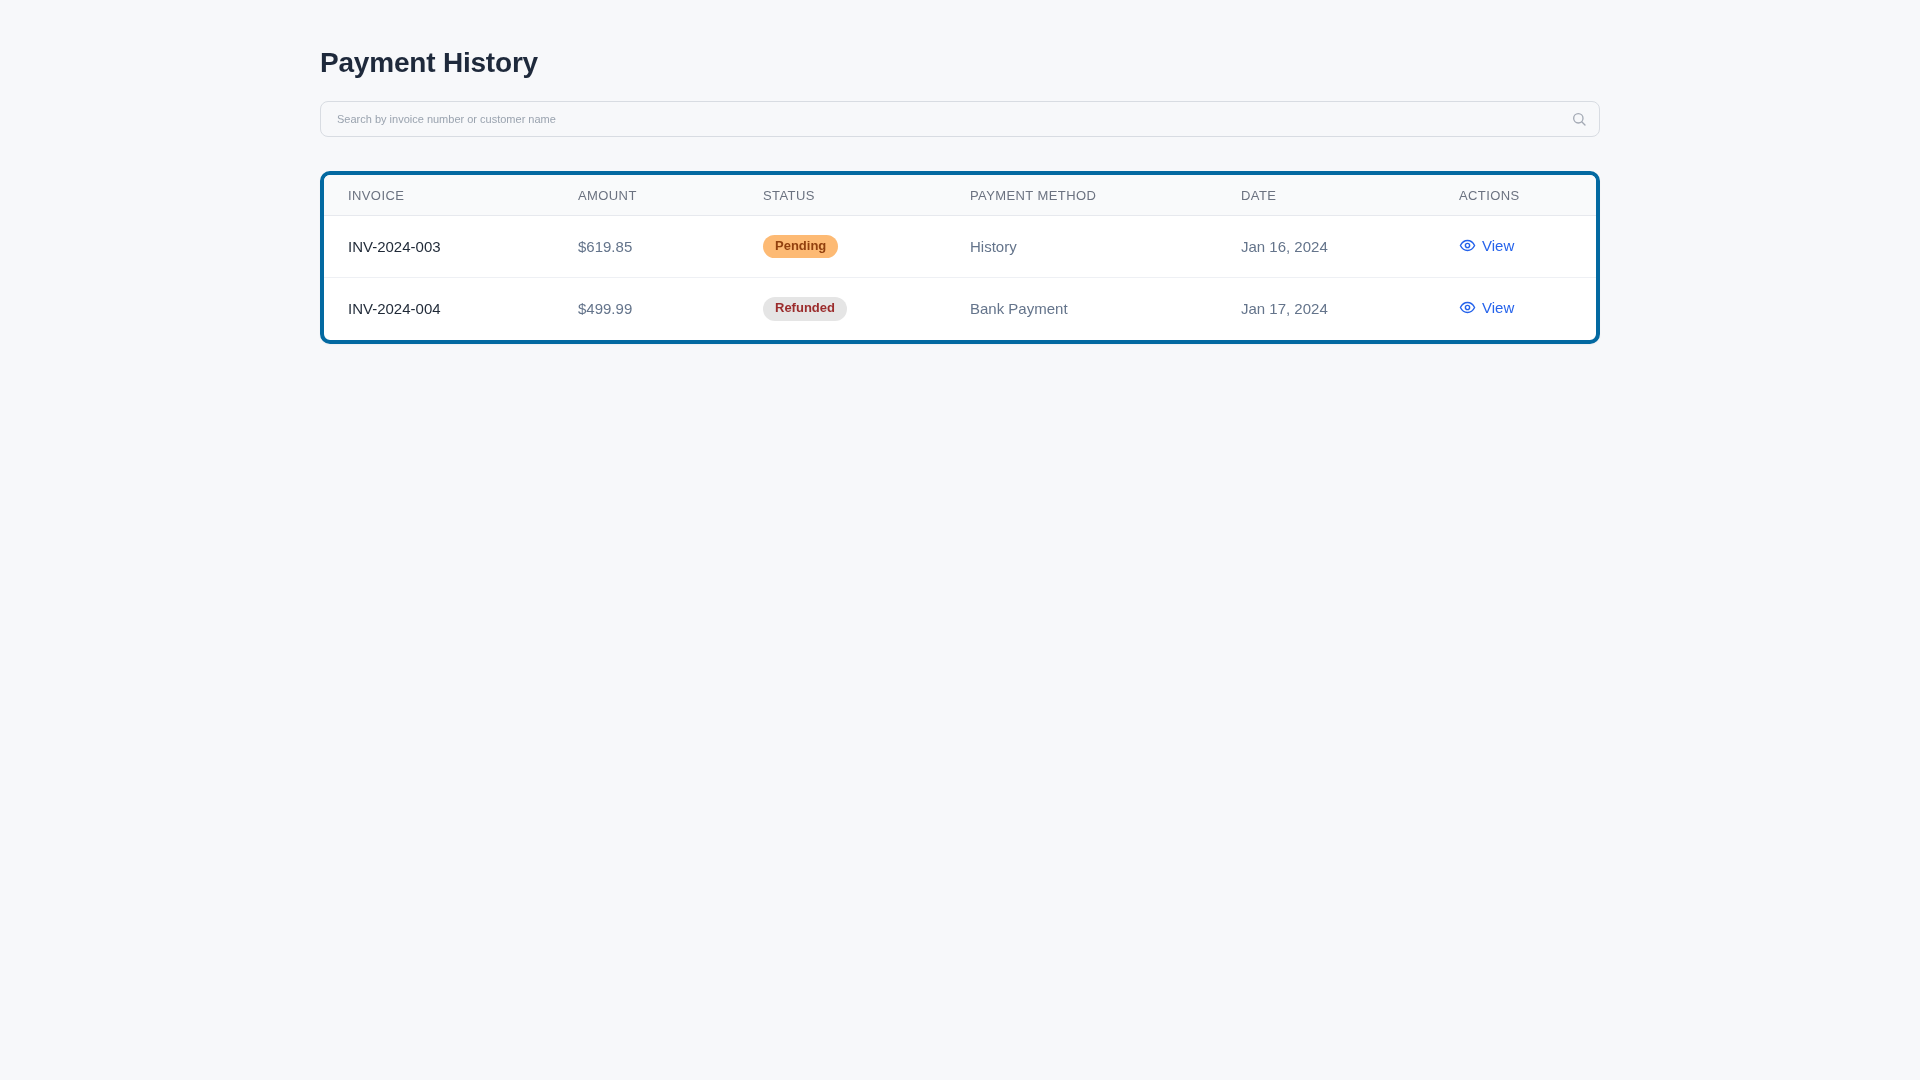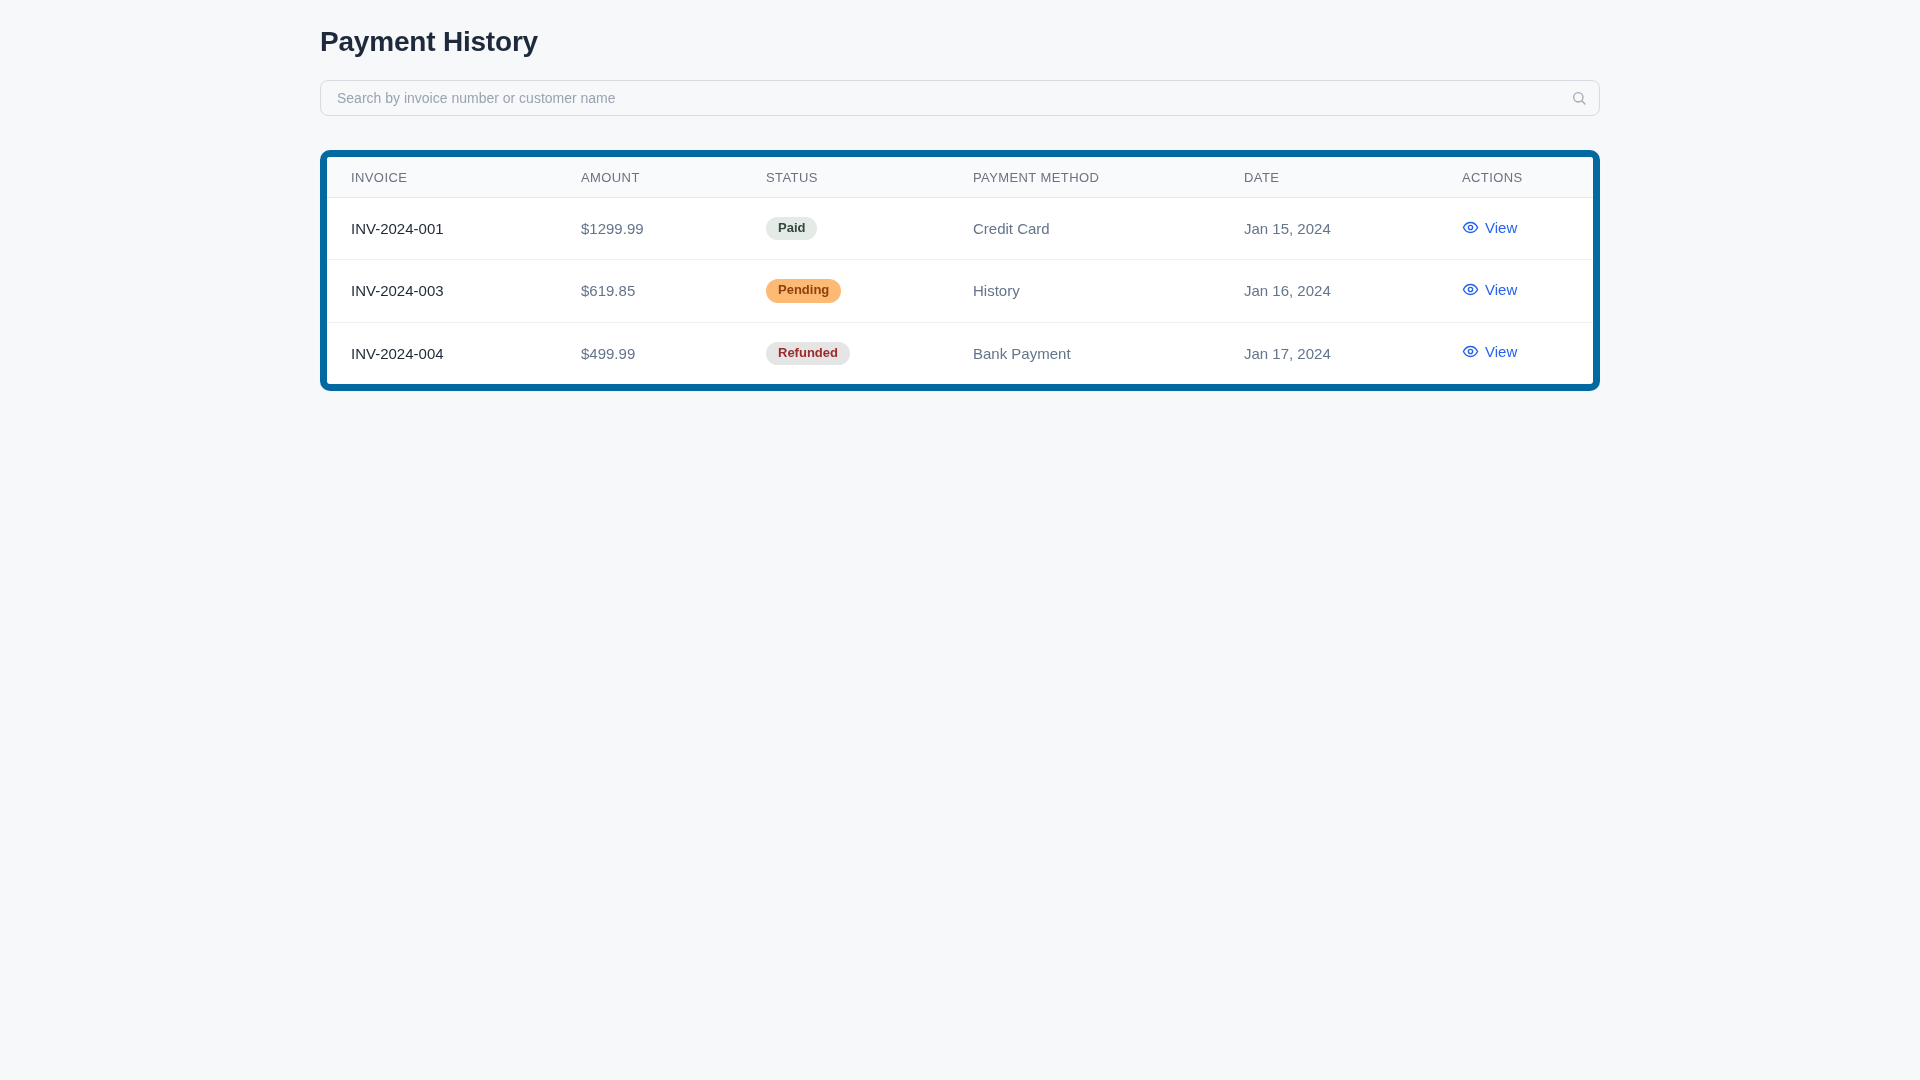--- a/index.html
+++ b/index.html
@@ -5,60 +5,60 @@
   * { box-sizing: border-box; margin: 0; padding: 0; }
   html, body { width: 1920px; height: 1080px; }
   body {
     background: #f7f8fa;
     font-family: "Liberation Sans", "DejaVu Sans", sans-serif;
     color: #1f2937;
   }
   .container {
     width: 1280px;
     margin: 0 auto;
-    padding-top: 26px;
+    padding-top: 47px;
   }
   .page-title {
     font-size: 28px;
     font-weight: 700;
     color: #1e293b;
     letter-spacing: -0.2px;
   }
   .search-wrap {
     position: relative;
     margin-top: 22px;
   }
   .search-input {
     width: 100%;
     height: 36px;
     border: 1px solid #d8dce2;
     border-radius: 8px;
     background: transparent;
     padding: 0 42px 0 16px;
     font-family: "Liberation Sans", "DejaVu Sans", sans-serif;
-    font-size: 14px;
+    font-size: 11px;
     color: #334155;
     outline: none;
   }
   .search-input::placeholder { color: #9aa3af; }
   .search-icon {
     position: absolute;
     right: 13px;
     top: 50%;
     transform: translateY(-50%);
     width: 16px;
     height: 16px;
     color: #a3a9b4;
     pointer-events: none;
     display: inline-flex;
   }
   .card {
     margin-top: 34px;
     background: #ffffff;
-    border: 7px solid #0369a1;
+    border: 4px solid #0369a1;
     border-radius: 10px;
     box-shadow: 0 1px 2px rgba(16,24,40,0.04);
     overflow: hidden;
   }
   table {
     width: 100%;
     border-collapse: collapse;
     table-layout: fixed;
   }
   col.c-invoice { width: 230px; }
@@ -144,40 +144,20 @@
           <th>Invoice</th>
           <th>Amount</th>
           <th>Status</th>
           <th>Payment Method</th>
           <th>Date</th>
           <th>Actions</th>
         </tr>
       </thead>
       <tbody>
         <tr>
-          <td class="cell-invoice">INV-2024-001</td>
-          <td>$1299.99</td>
-          <td>
-            <span class="badge" data-status="paid">Paid</span>
-          </td>
-          <td>Credit Card</td>
-          <td>Jan 15, 2024</td>
-          <td>
-            <a class="view-link">
-              <span class="eye-icon">
-                <svg viewBox="0 0 24 24" fill="none" stroke="currentColor" stroke-width="2" stroke-linecap="round" stroke-linejoin="round">
-                  <path d="M2 12s3.5-7 10-7 10 7 10 7-3.5 7-10 7-10-7-10-7Z"></path>
-                  <circle cx="12" cy="12" r="3"></circle>
-                </svg>
-              </span>
-              <span>View</span>
-            </a>
-          </td>
-        </tr>
-        <tr>
           <td class="cell-invoice">INV-2024-003</td>
           <td>$619.85</td>
           <td>
             <span class="badge" data-status="pending">Pending</span>
           </td>
           <td>History</td>
           <td>Jan 16, 2024</td>
           <td>
             <a class="view-link">
               <span class="eye-icon">

